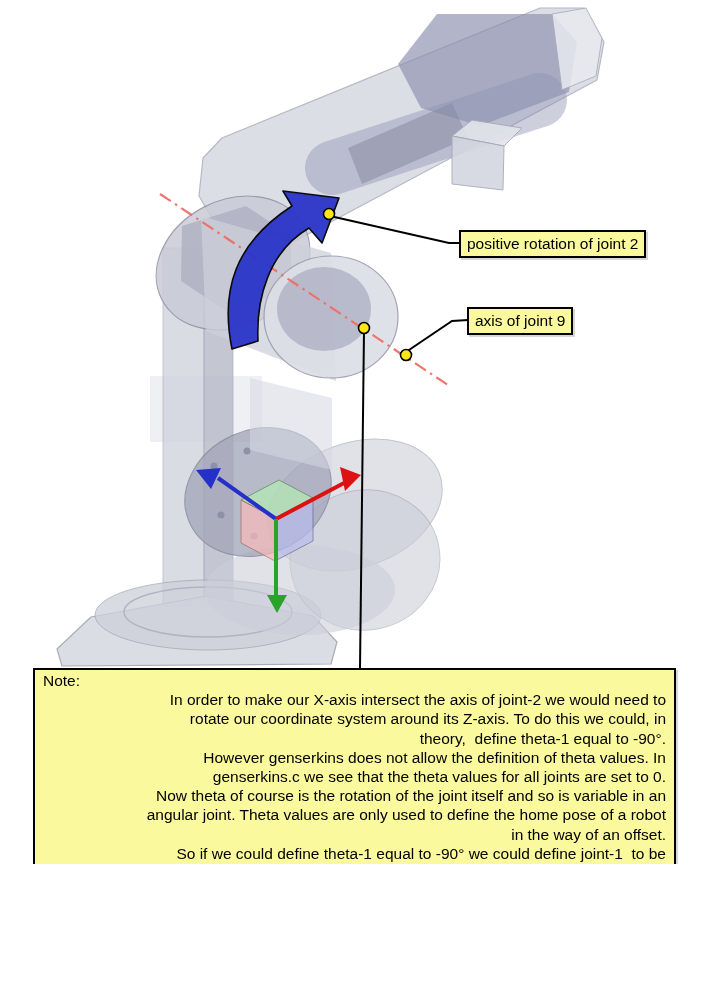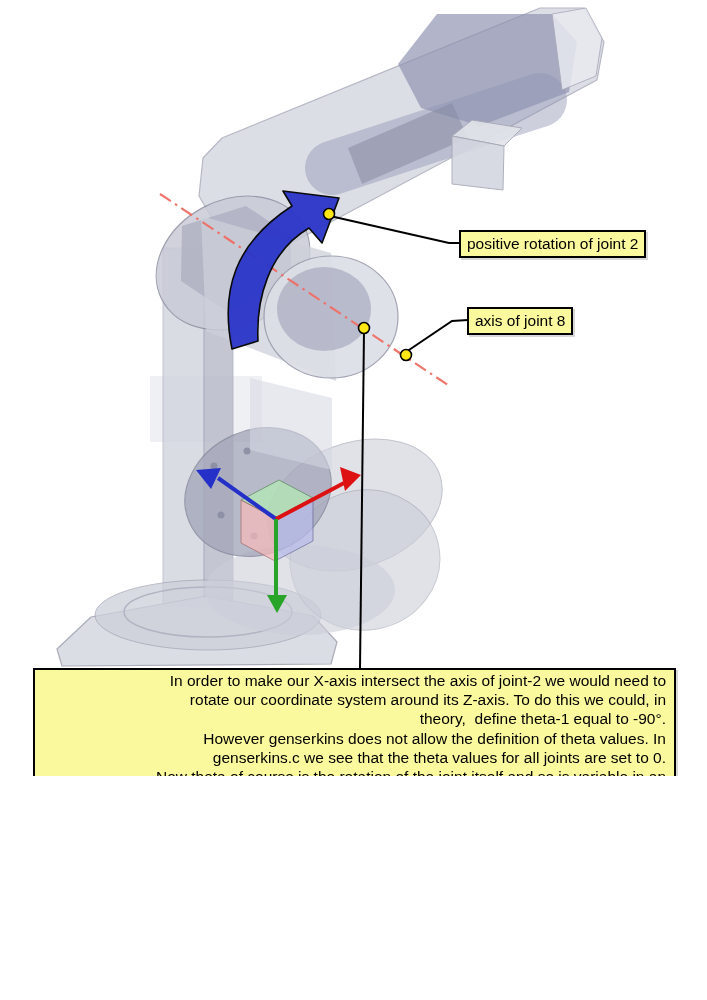--- a/index.html
+++ b/index.html
@@ -1,16 +1,16 @@
 <!DOCTYPE html>
 <html><head>
 <meta charset="utf-8">
 <style>
   html,body{margin:0;padding:0;background:#fff;}
-  .stage{position:relative;width:707px;height:776px;background:#ffffff;overflow:hidden;
+  .stage{position:relative;width:707px;height:864px;background:#ffffff;overflow:hidden;
          font-family:"Liberation Sans",sans-serif;}
   .stage svg{position:absolute;left:0;top:0;}
   .callout{position:absolute;border:2px solid #000;color:#000;font-size:15.5px;line-height:22px;
            padding:1px 6px;white-space:nowrap;box-shadow:2px 2px 0 rgba(140,140,140,.35);}
   .note{position:absolute;left:33px;top:668px;width:643px;height:235px;box-sizing:border-box;
         border:2px solid #000;color:#000;font-size:15.5px;line-height:19.2px;
         padding:1px 8px;box-shadow:2px 2px 0 rgba(140,140,140,.35);}
   .note .body{white-space:pre-wrap;text-align:right;}
 </style>
 </head>
@@ -86,23 +86,24 @@
 
     <g stroke="#000000" stroke-width="1.6">
       <circle cx="329" cy="214" r="5.5" fill="#ffe715"></circle>
       <circle cx="364" cy="328" r="5.5" fill="#ffe715"></circle>
       <circle cx="406" cy="355" r="5.5" fill="#ffe715"></circle>
     </g>
   </svg>
 
   <div class="callout" style="left: 459px; top: 230px; background-color: rgb(251, 249, 158);">positive rotation of joint 2</div>
 
-  <div class="callout" style="left: 467px; top: 307px; background-color: rgb(251, 249, 158);">axis of joint 8</div>
+  <div class="callout" style="left: 467px; top: 307px; background-color: rgb(251, 249, 158);">axis of joint 9</div>
 
   <div class="note" style="background-color: rgb(251, 249, 158);">
+    <div>Note:</div>
     <div class="body">In order to make our X-axis intersect the axis of joint-2 we would need to
 rotate our coordinate system around its Z-axis. To do this we could, in
 theory,  define theta-1 equal to -90°.
 However genserkins does not allow the definition of theta values. In
 genserkins.c we see that the theta values for all joints are set to 0.
 Now theta of course is the rotation of the joint itself and so is variable in an
 angular joint. Theta values are only used to define the home pose of a robot
 in the way of an offset.
 So if we could define theta-1 equal to -90° we could define joint-1  to be
 oriented this way for 0°.  Since we cannot define it we need to rotate joint-1

